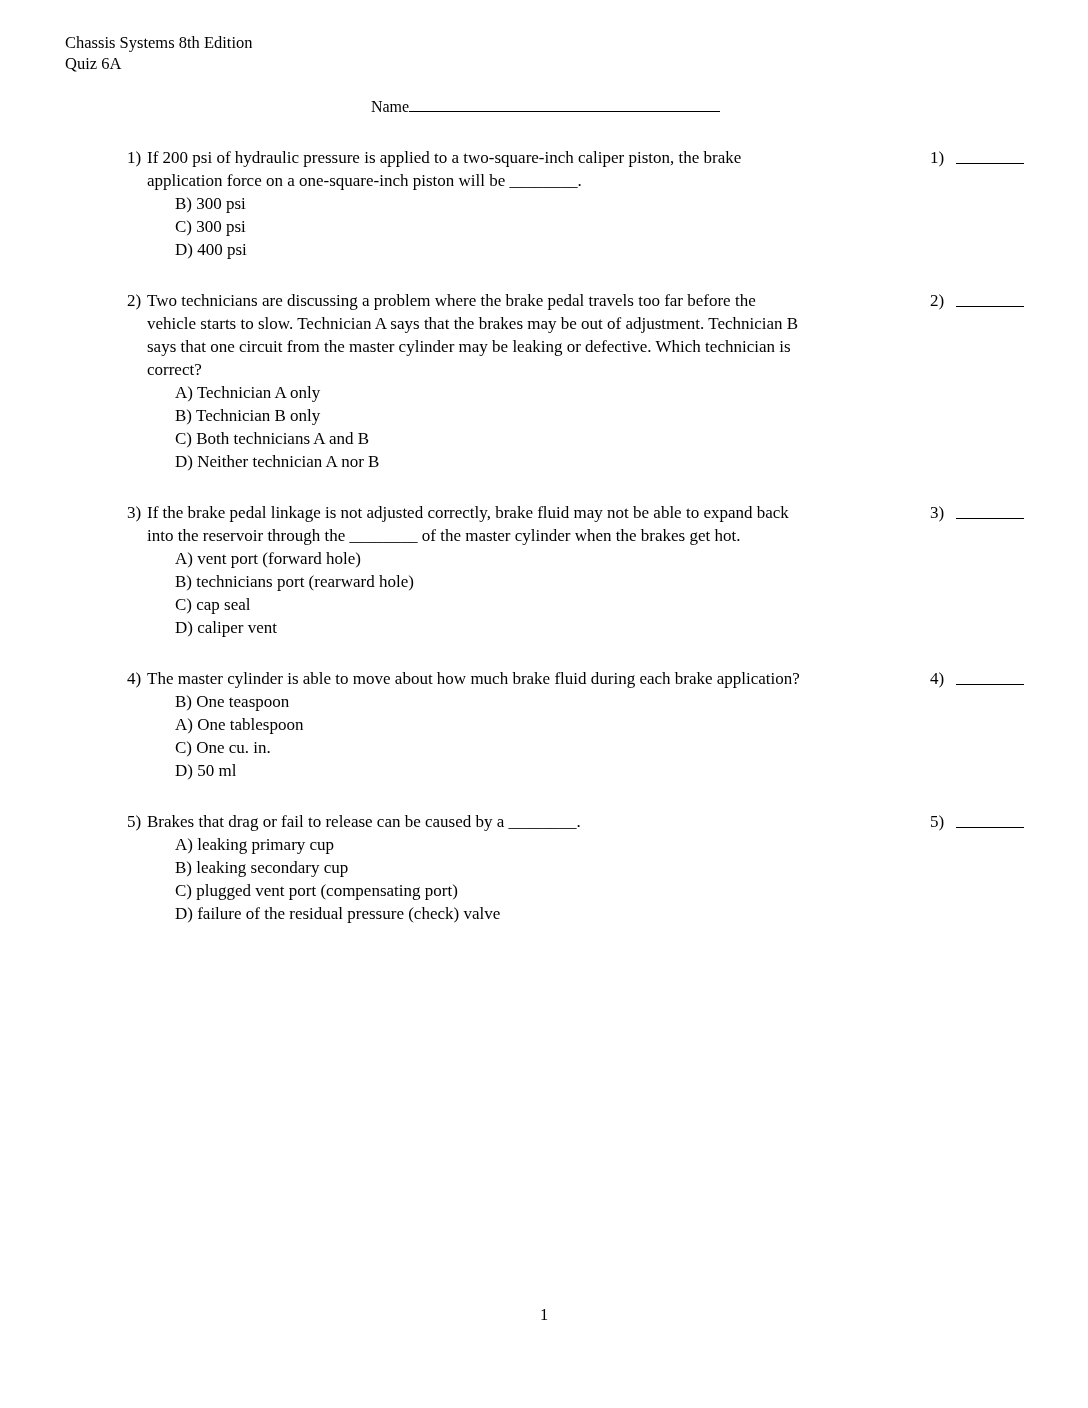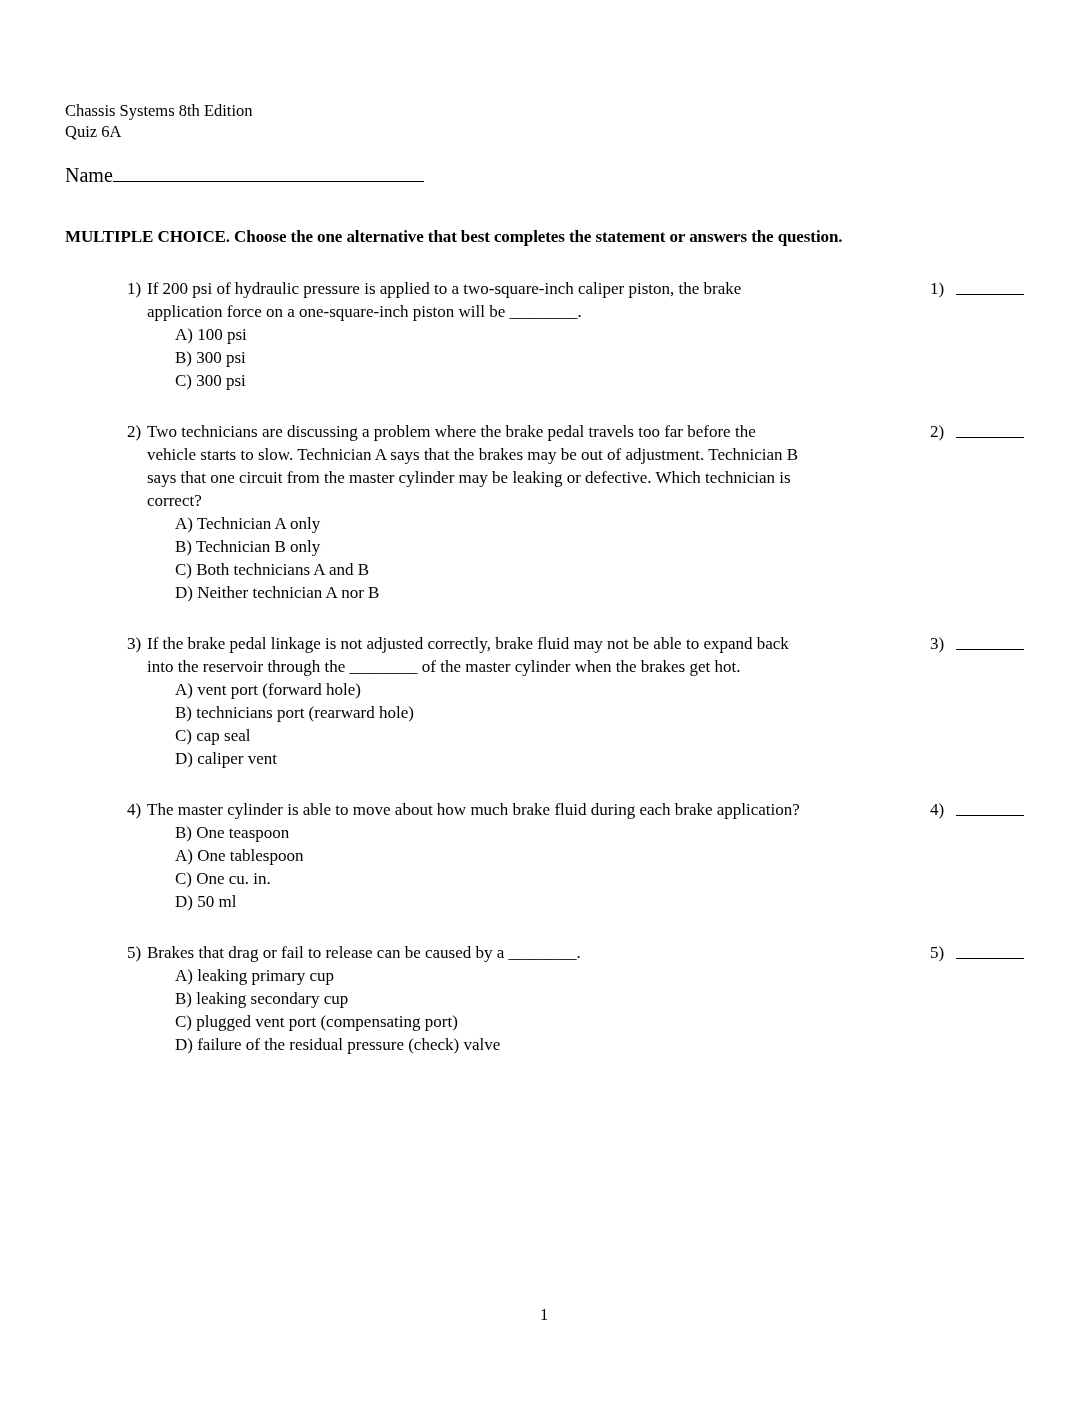--- a/index.html
+++ b/index.html
@@ -7,30 +7,31 @@
   body {
     width: 1088px;
     height: 1408px;
     background: #ffffff;
     color: #000000;
     font-family: "Liberation Serif", "DejaVu Serif", serif;
     position: relative;
     overflow: hidden;
   }
   .page {
-    padding: 100px 62px 0 65px;
+    padding: 32px 62px 0 65px;
   }
   .doc-header {
     font-size: 16.5px;
     line-height: 21px;
   }
   .name-row {
     margin-top: 23px;
-    font-size: 20px;
+    font-size: 16px;
     line-height: 20px;
+    text-align: center;
   }
   .name-line {
     display: inline-block;
     width: 311px;
     height: 15px;
     border-bottom: 1.3px solid #000;
     vertical-align: baseline;
   }
   .instructions {
     margin-top: 41px;
@@ -94,34 +95,33 @@
 
   <div class="doc-header">
     <div>Chassis Systems 8th Edition</div>
     <div>Quiz 6A</div>
   </div>
 
   <div class="name-row">
     <span>Name</span><span class="name-line"></span>
   </div>
 
-  <div class="instructions">MULTIPLE CHOICE.  Choose the one alternative that best completes the statement or answers the question.</div>
 
   <div class="questions">
 
     <div class="question">
       <div class="q-main">
         <span class="q-num">1)</span>
         <div class="q-content">
           <div class="q-text">If 200 psi of hydraulic pressure is applied to a two-square-inch caliper piston, the brake
 application force on a one-square-inch piston will be ________.</div>
           <div class="q-choices">
-            <div class="choice">A) 100 psi</div>
             <div class="choice">B) 300 psi</div>
             <div class="choice">C) 300 psi</div>
+            <div class="choice">D) 400 psi</div>
           </div>
         </div>
       </div>
       <div class="q-answer">
         <span>1)</span>
         <span class="answer-line"></span>
       </div>
     </div>
 
     <div class="question">

